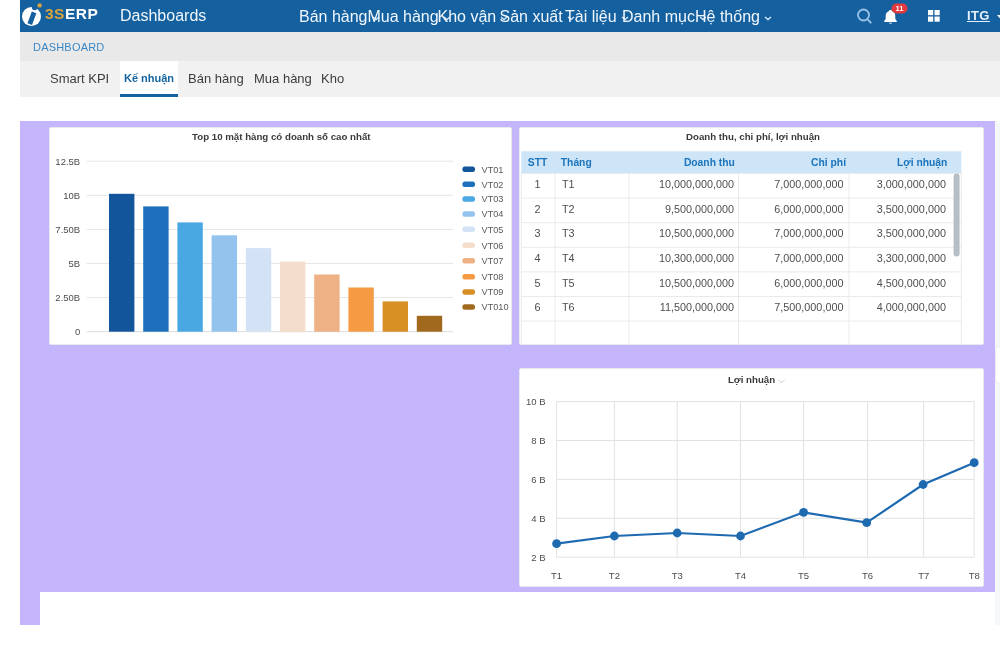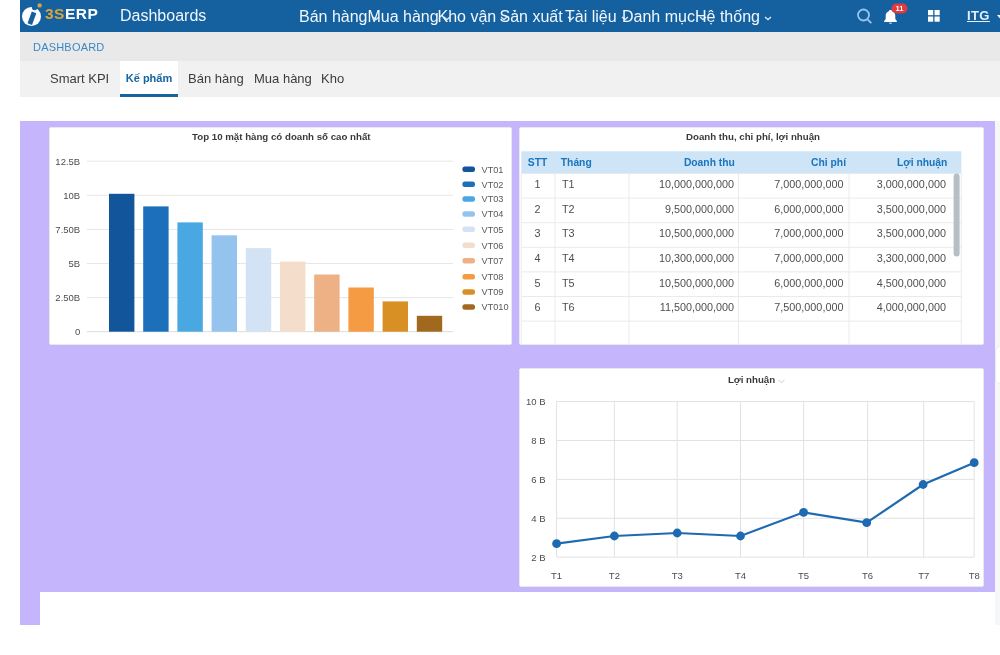--- a/index.html
+++ b/index.html
@@ -95,21 +95,21 @@
       <path d="M0 0h8L4 4.5z" fill="#fff"></path>
     </svg>
     <div id="topbar-white-end"></div>
   </div>
 
   <div id="dashbar">
       <span>DASHBOARD</span>
     </div>
 
   <div id="tabbar">
-    <div id="tab-active">Kế phẩm</div>
+    <div id="tab-active">Kế nhuận</div>
     <div class="tab" style="left:30px;">Smart KPI</div>
     <div class="tab" style="left:168px;">Bán hàng</div>
     <div class="tab" style="left:234px;">Mua hàng</div>
     <div class="tab" style="left:301px;">Kho</div>
   </div>
 
   <div id="content">
     <div id="pagescroll"></div>
     <div id="bottomcard"></div>
     <div class="panel" id="pA">

